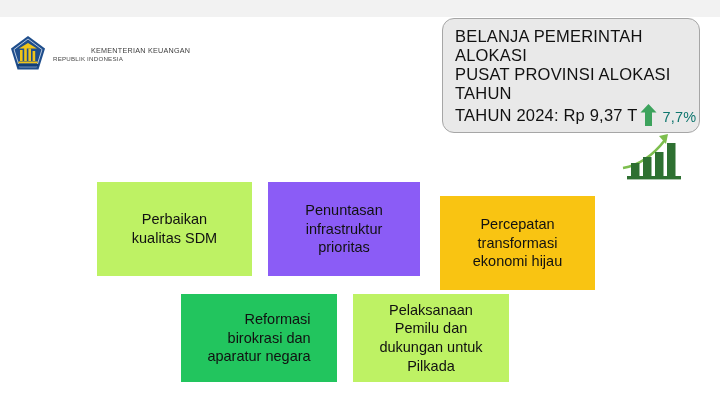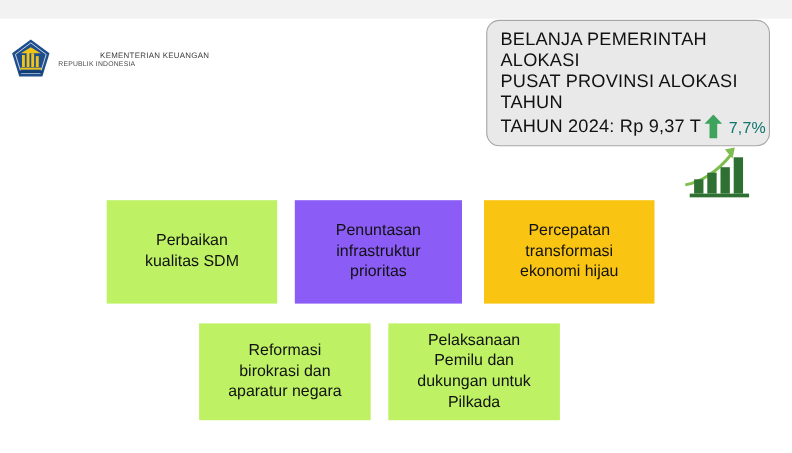--- a/index.html
+++ b/index.html
@@ -109,22 +109,22 @@
     align-items: center;
     justify-content: center;
     text-align: center;
     color: #111111;
     font-size: 14.5px;
     line-height: 1.28;
     padding: 4px 6px;
   }
   #pillar-0 { left: 97px;  top: 182px; width: 155px; height: 94px; background: #bef264; }
   #pillar-1 { left: 268px; top: 182px; width: 152px; height: 94px; background: #8b5cf6; }
-  #pillar-2 { left: 440px; top: 182px; width: 155px; height: 94px; background: #F9C412; }
-  #pillar-3 { left: 181px; top: 294px; width: 156px; height: 88px; background: #bef264; }
+  #pillar-2 { left: 440px; top: 196px; width: 155px; height: 94px; background: #F9C412; }
+  #pillar-3 { left: 181px; top: 294px; width: 156px; height: 88px; background: #22c55e; text-align: right; }
   #pillar-4 { left: 353px; top: 294px; width: 156px; height: 88px; background: #bef264; }
 </style>
 </head>
 <body>
 
 <div class="top-band"></div>
 
 <div class="brand">
   <div class="brand-emblem">
     <svg viewBox="0 0 36 38" width="36" height="38" xmlns="http://www.w3.org/2000/svg">

